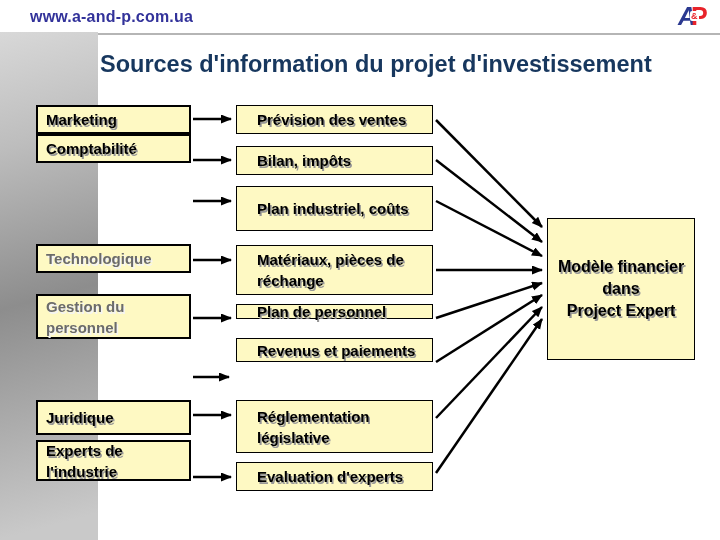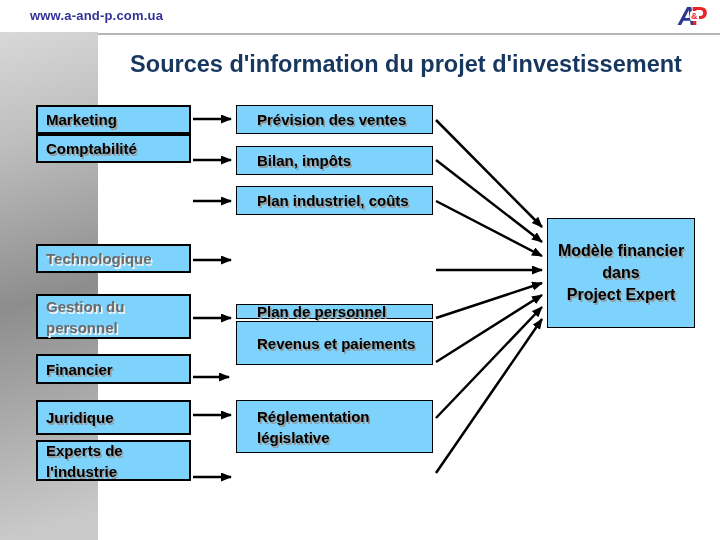--- a/index.html
+++ b/index.html
@@ -2,45 +2,45 @@
 <html><head>
 <meta charset="utf-8">
 <style>
   * { margin:0; padding:0; box-sizing:border-box; }
   html,body { width:720px; height:540px; }
   body { font-family:"Liberation Sans", sans-serif; background:#fff; }
   .slide { position:relative; width:720px; height:540px; background:#ffffff; overflow:hidden; }
 
   
   .header { position:absolute; left:0; top:0; width:720px; height:33px; background:#ffffff; }
-  .url { position:absolute; left:30px; top:8px; font-weight:bold; font-size:13px; color:#32329a; letter-spacing:0.2px; }
+  .url { position:absolute; left:30px; top:8px; font-weight:bold; font-size:16px; color:#32329a; letter-spacing:0.2px; }
   .divider { position:absolute; left:0; top:33px; width:720px; height:2px; background:#b5b5b5; }
 
   .logo { position:absolute; right:8px; top:2px; width:34px; height:28px; }
   .logo-a { position:absolute; left:0; top:0; font-weight:bold; font-style:italic; font-size:25px; line-height:28px; color:#2b3990; }
   .logo-p { position:absolute; left:13px; top:0; font-weight:bold; font-size:25px; line-height:28px; color:#e8232a; }
   .logo-amp { position:absolute; left:12px; top:9px; font-weight:bold; font-size:9px; color:#e8232a; background:#fff; border-radius:2px; padding:0 1px; }
 
   
   .side-band { position:absolute; left:0; top:32px; width:98px; height:508px;
     background:linear-gradient(165deg, #d8d8d8 0%, #bdbdbd 22%, #8d8d8d 52%, #a9a9a9 72%, #c9c9c9 95%); }
 
   
-  .title { position:absolute; left:100px; top:51px; width:612px; text-align:center;
+  .title { position:absolute; left:100px; top:51px; width:612px; text-align:left;
     font-weight:bold; font-size:23.5px; color:#17375e; }
 
   
-  .box { position:absolute; background:#7dd3fc; border:2px solid #000;
+  .box { position:absolute; background:#fef9c3; border:2px solid #000;
     display:flex; align-items:center; white-space:pre-line;
     font-weight:bold; font-size:15px; line-height:21px; color:#000;
     text-shadow:1.5px 1.5px 0 #979797; }
   .left { left:36px; width:155px; padding-left:8px; }
   .mid  { left:236px; width:197px; padding-left:20px; border-width:1.5px; }
   .light { font-weight:bold; color:#6b6b6b; text-shadow:1.5px 1.5px 0 #f4f4f4; }
-  .target { left:547px; top:218px; width:148px; height:110px; border-width:1.5px;
+  .target { left:547px; top:218px; width:148px; height:142px; border-width:1.5px;
     justify-content:center; text-align:center; padding:0; font-size:16px; line-height:22px; }
 
   .arrows { position:absolute; left:0; top:0; width:720px; height:540px; pointer-events:none; }
 </style>
 </head>
 <body>
 
 <div class="slide">
 
   <div class="header">
@@ -54,32 +54,34 @@
   <div class="divider"></div>
   <div class="side-band"></div>
 
   <h1 class="title">Sources d'information du projet d'investissement</h1>
 
   <div class="box left" style="top:105px;height:29px">Marketing</div>
   <div class="box left" style="top:134px;height:29px">Comptabilité</div>
   <div class="box left light" style="top:244px;height:29px">Technologique</div>
   <div class="box left light" style="top:294px;height:45px">Gestion du
 personnel</div>
-  <div class="box left" style="top:354px;height:30px">Financier</div>
   <div class="box left" style="top:400px;height:35px">Juridique</div>
   <div class="box left" style="top:440px;height:41px">Experts de
 l'industrie</div>
 
   <div class="box mid" style="top:105px;height:29px">Prévision des ventes</div>
   <div class="box mid" style="top:146px;height:29px">Bilan, impôts</div>
-  <div class="box mid" style="top:186px;height:29px">Plan industriel, coûts</div>
+  <div class="box mid" style="top:186px;height:45px">Plan industriel, coûts</div>
+  <div class="box mid" style="top:245px;height:50px">Matériaux, pièces de
+réchange</div>
   <div class="box mid" style="top:304px;height:15px">Plan de personnel</div>
-  <div class="box mid" style="top:321px;height:44px">Revenus et paiements</div>
+  <div class="box mid" style="top:338px;height:24px">Revenus et paiements</div>
   <div class="box mid" style="top:400px;height:53px">Réglementation
 législative</div>
+  <div class="box mid" style="top:462px;height:29px">Evaluation d'experts</div>
 
   <div class="box target">Modèle financier
 dans
 Project Expert</div>
 
   <svg class="arrows" id="arrow-layer" viewBox="0 0 720 540">
     <defs>
       <marker id="ah" markerUnits="userSpaceOnUse" markerWidth="12" markerHeight="10" refX="10" refY="4.5" orient="auto">
         <path d="M0,0 L11,4.5 L0,9 Z" fill="#000"></path>
       </marker>

